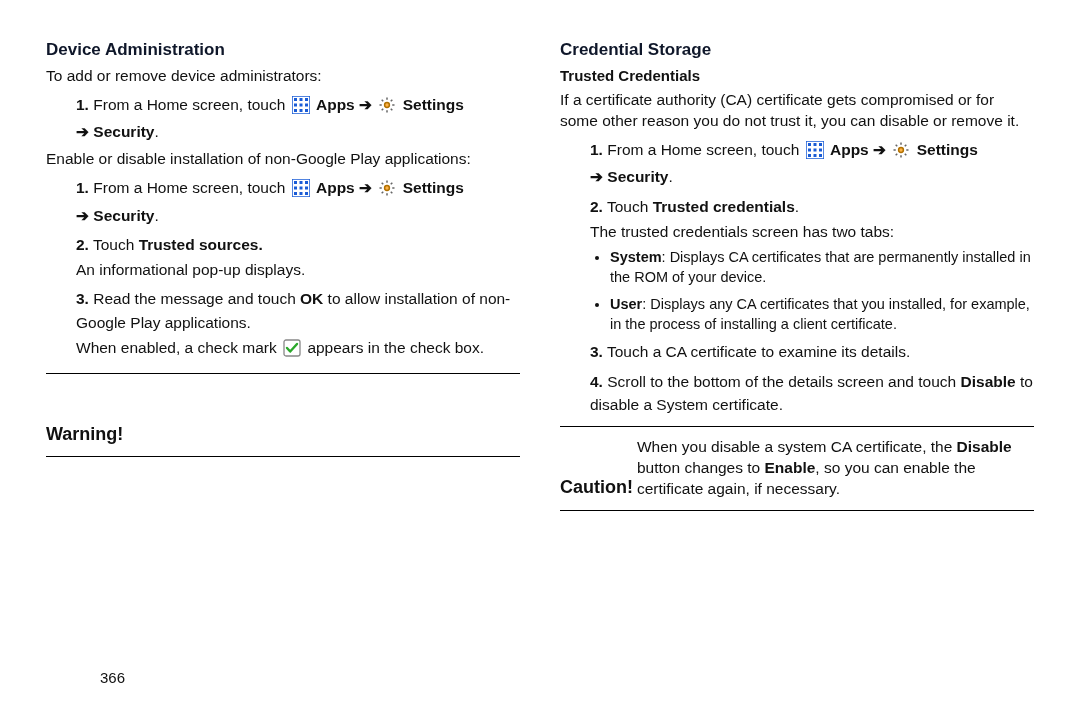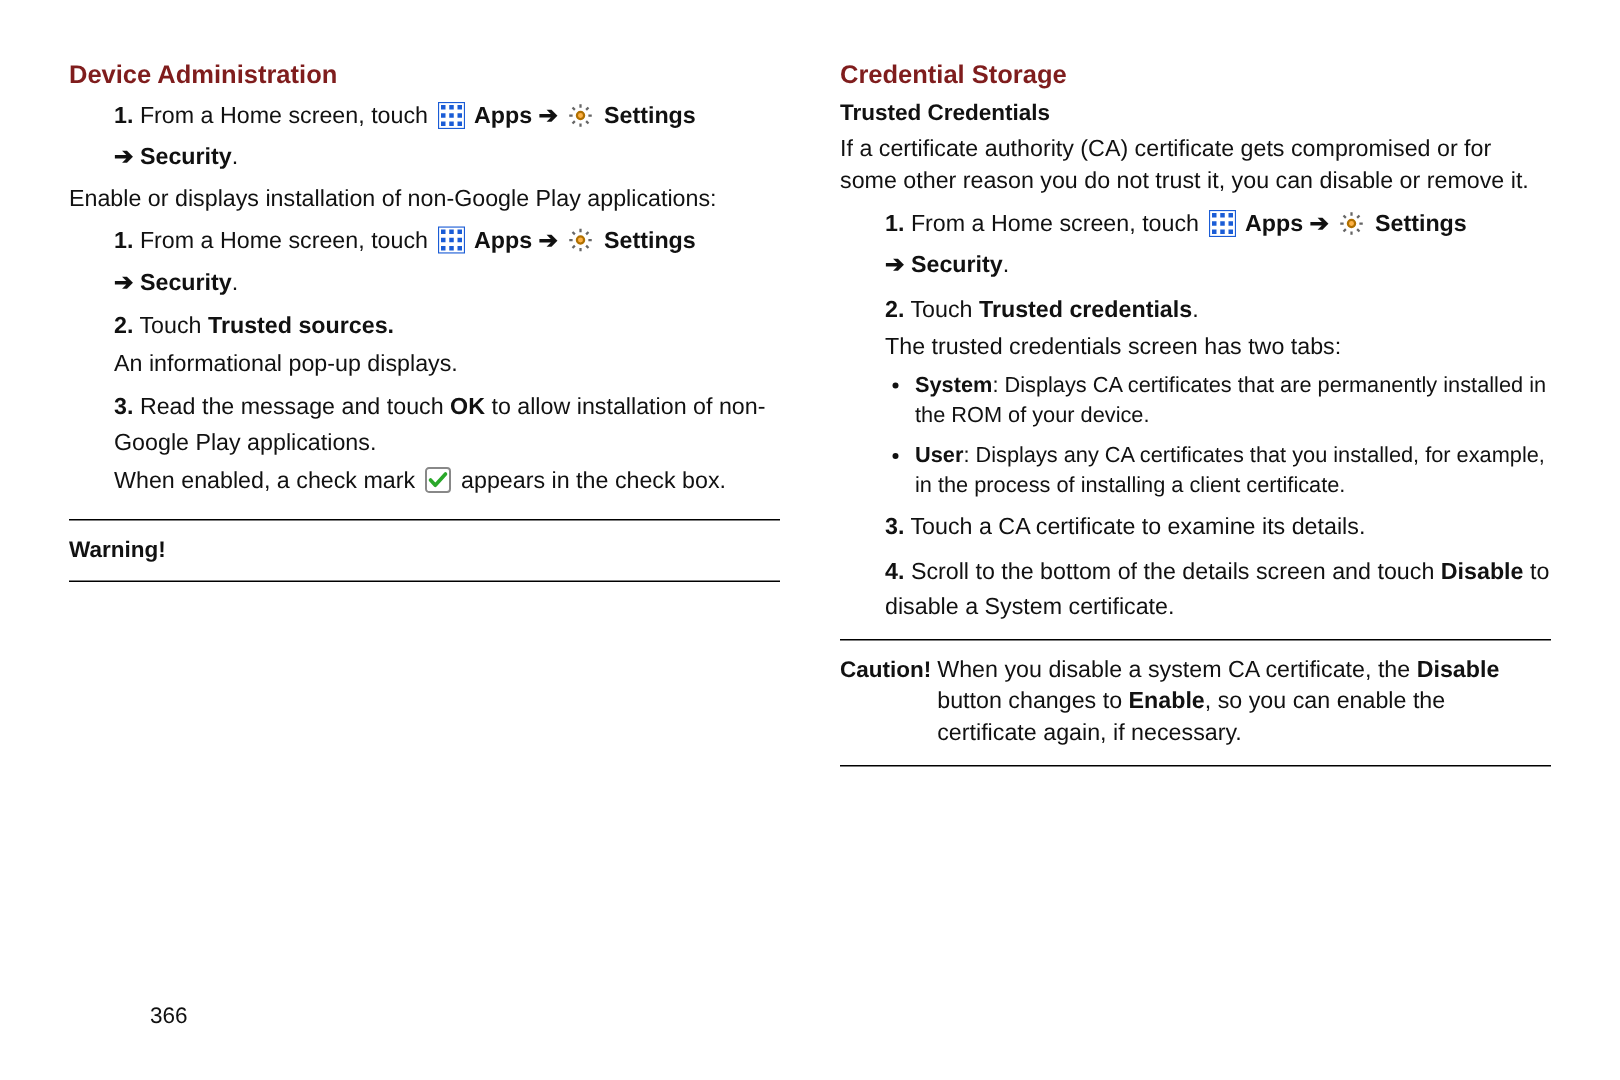--- a/index.html
+++ b/index.html
@@ -1,46 +1,47 @@
 <!DOCTYPE html>
 <html><head>
 <meta charset="utf-8">
 <style>
   html,body{margin:0;padding:0;background:#fff;font-family:Arial,Helvetica,sans-serif;color:#111;}
   .page{width:1080px;height:720px;box-sizing:border-box;padding:40px 46px 20px 46px;position:relative;}
   .columns{display:flex;gap:40px;}
   .col{flex:1;min-width:0;}
-  h2{color:#7f1d1d;font-size:17px;font-weight:bold;margin:0 0 6px 0;}
+  h2{color:#0f172a;font-size:17px;font-weight:bold;margin:0 0 6px 0;}
   .sub{font-weight:bold;font-size:15px;margin:0 0 4px 0;}
   p{margin:0 0 6px 0;font-size:15.5px;line-height:1.35;}
   ol{margin:0 0 6px 0;padding-left:30px;}
   ol>li{font-size:15.5px;line-height:1.5;margin-bottom:6px;}
   ol>li>.n{font-weight:bold;}
   ul.bullets{list-style:disc;margin:4px 0 4px 0;padding-left:20px;font-size:14.5px;}
   ul.bullets>li{line-height:1.4;margin-bottom:6px;}
   .arrow{font-weight:bold;}
   .b{font-weight:bold;text-align:right;}
   hr.sep{border:none;border-top:1.5px solid #000;margin:10px 0;}
   .callout{display:flex;margin:4px 0;}
-  .callout .lbl{font-weight:bold;padding-right:4px;white-space:nowrap;font-size:15px;line-height:1.35;}
+  .callout .lbl{font-weight:bold;padding-right:4px;white-space:nowrap;font-size:18px;line-height:1.35;margin-top:38px;}
   .callout .body{flex:1;font-size:15.5px;line-height:1.35;}
   .pagenum{position:absolute;left:100px;bottom:34px;font-size:15px;}
   
   .ic{display:inline-block;vertical-align:-4px;margin:0 2px;}
   .narrow li{font-family:Arial,Helvetica,sans-serif;}
   .tight{margin-top:2px;}
 </style>
 </head>
 <body>
 
 <div class="page">
 <div class="columns">
 
 <div class="col">
   <h2>Device Administration</h2>
+  <p>To add or remove device administrators:</p>
 
   <ol style="list-style: none;">
     <li>
       <span class="n">1.</span>
       <span>From a Home screen, touch</span>
       <span class="ic">
         <svg width="18" height="18">
                 <rect x="0" y="0" width="18" height="18" fill="none" stroke="#1a5cd6" stroke-width="1.5"></rect>
         <g fill="#1a5cd6">
                   <rect x="2" y="2" width="3" height="3"></rect>
@@ -64,21 +65,21 @@
                   <path d="M12 2v3M12 19v3M2 12h3M19 12h3M4.9 4.9l2.1 2.1M17 17l2.1 2.1M4.9 19.1l2.1-2.1M17 7l2.1-2.1" stroke="#666"></path>
                 </g>
               </svg>
       </span>
       <span class="b">Settings</span><br>
       <span class="arrow">➔</span>
       <span class="b">Security</span>.
     </li>
   </ol>
 
-  <p>Enable or displays installation of non-Google Play applications:</p>
+  <p>Enable or disable installation of non-Google Play applications:</p>
 
   <ol style="list-style: none;">
     <li>
       <span class="n">1.</span>
       <span>From a Home screen, touch</span>
       <span class="ic">
         <svg width="18" height="18">
                 <rect x="0" y="0" width="18" height="18" fill="none" stroke="#1a5cd6" stroke-width="1.5"></rect>
         <g fill="#1a5cd6">
                   <rect x="2" y="2" width="3" height="3"></rect>

